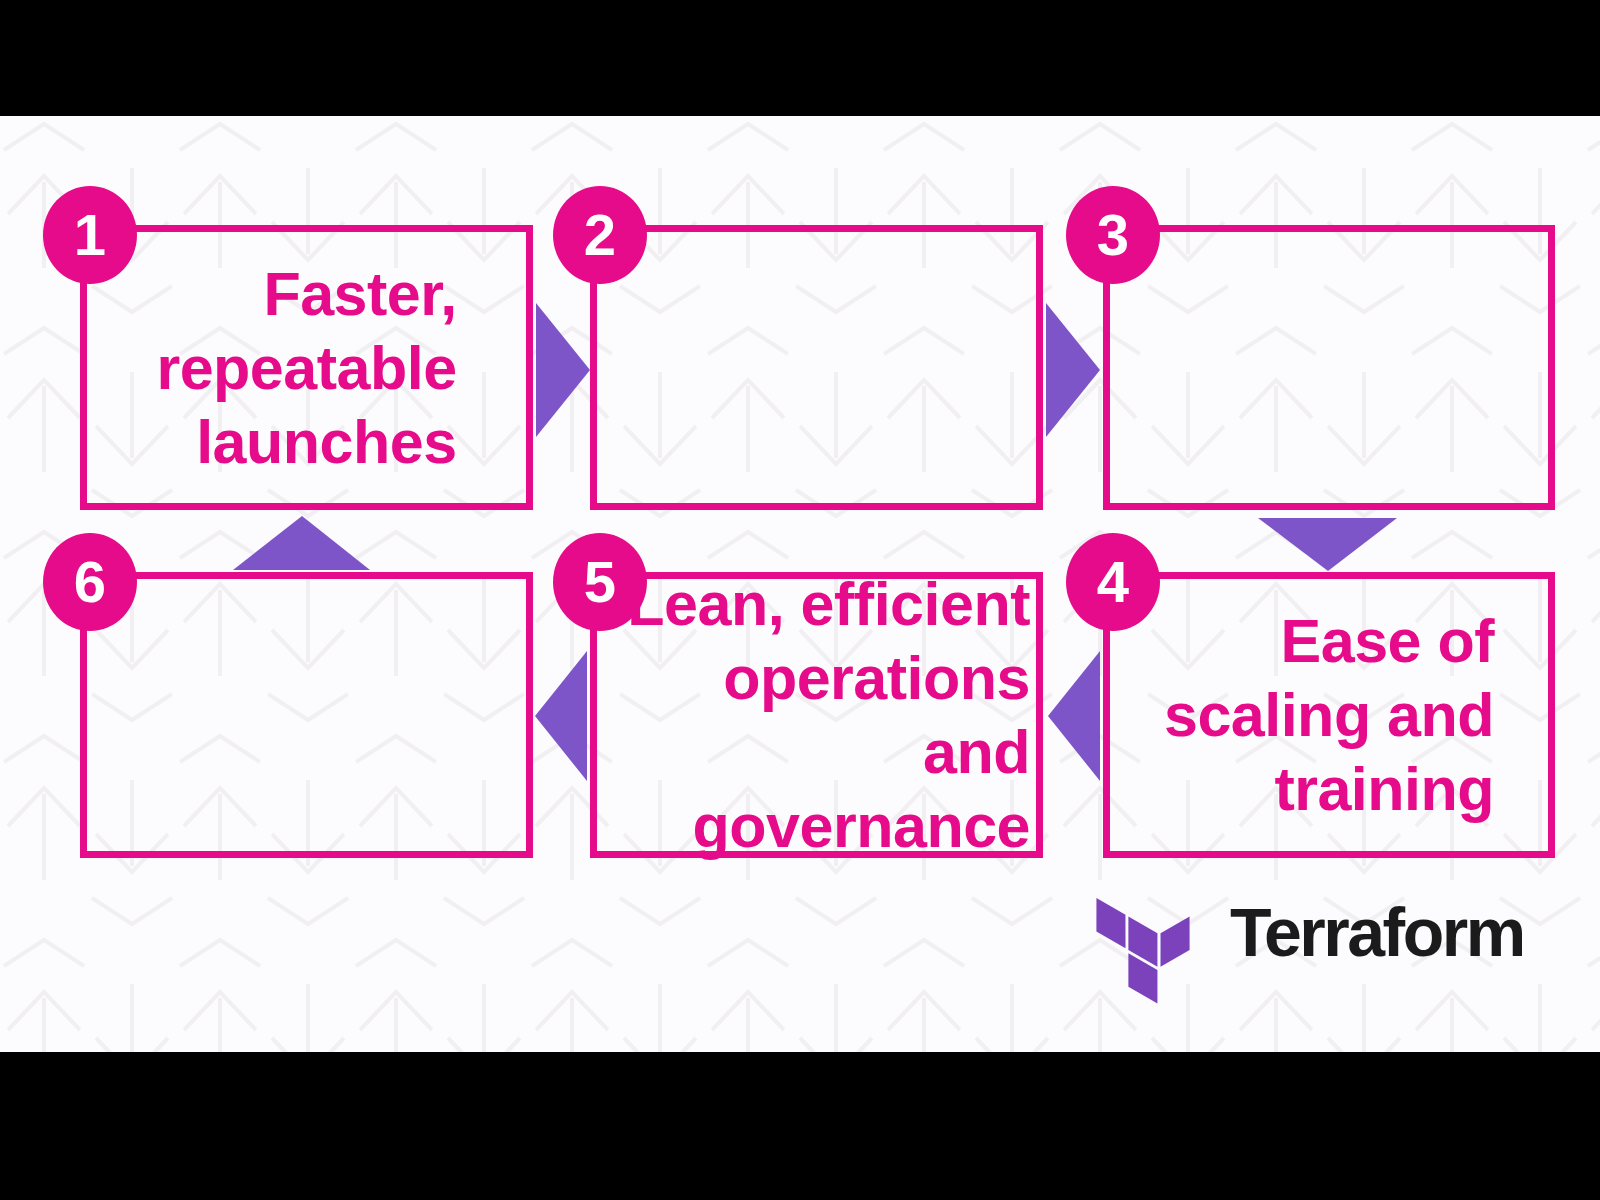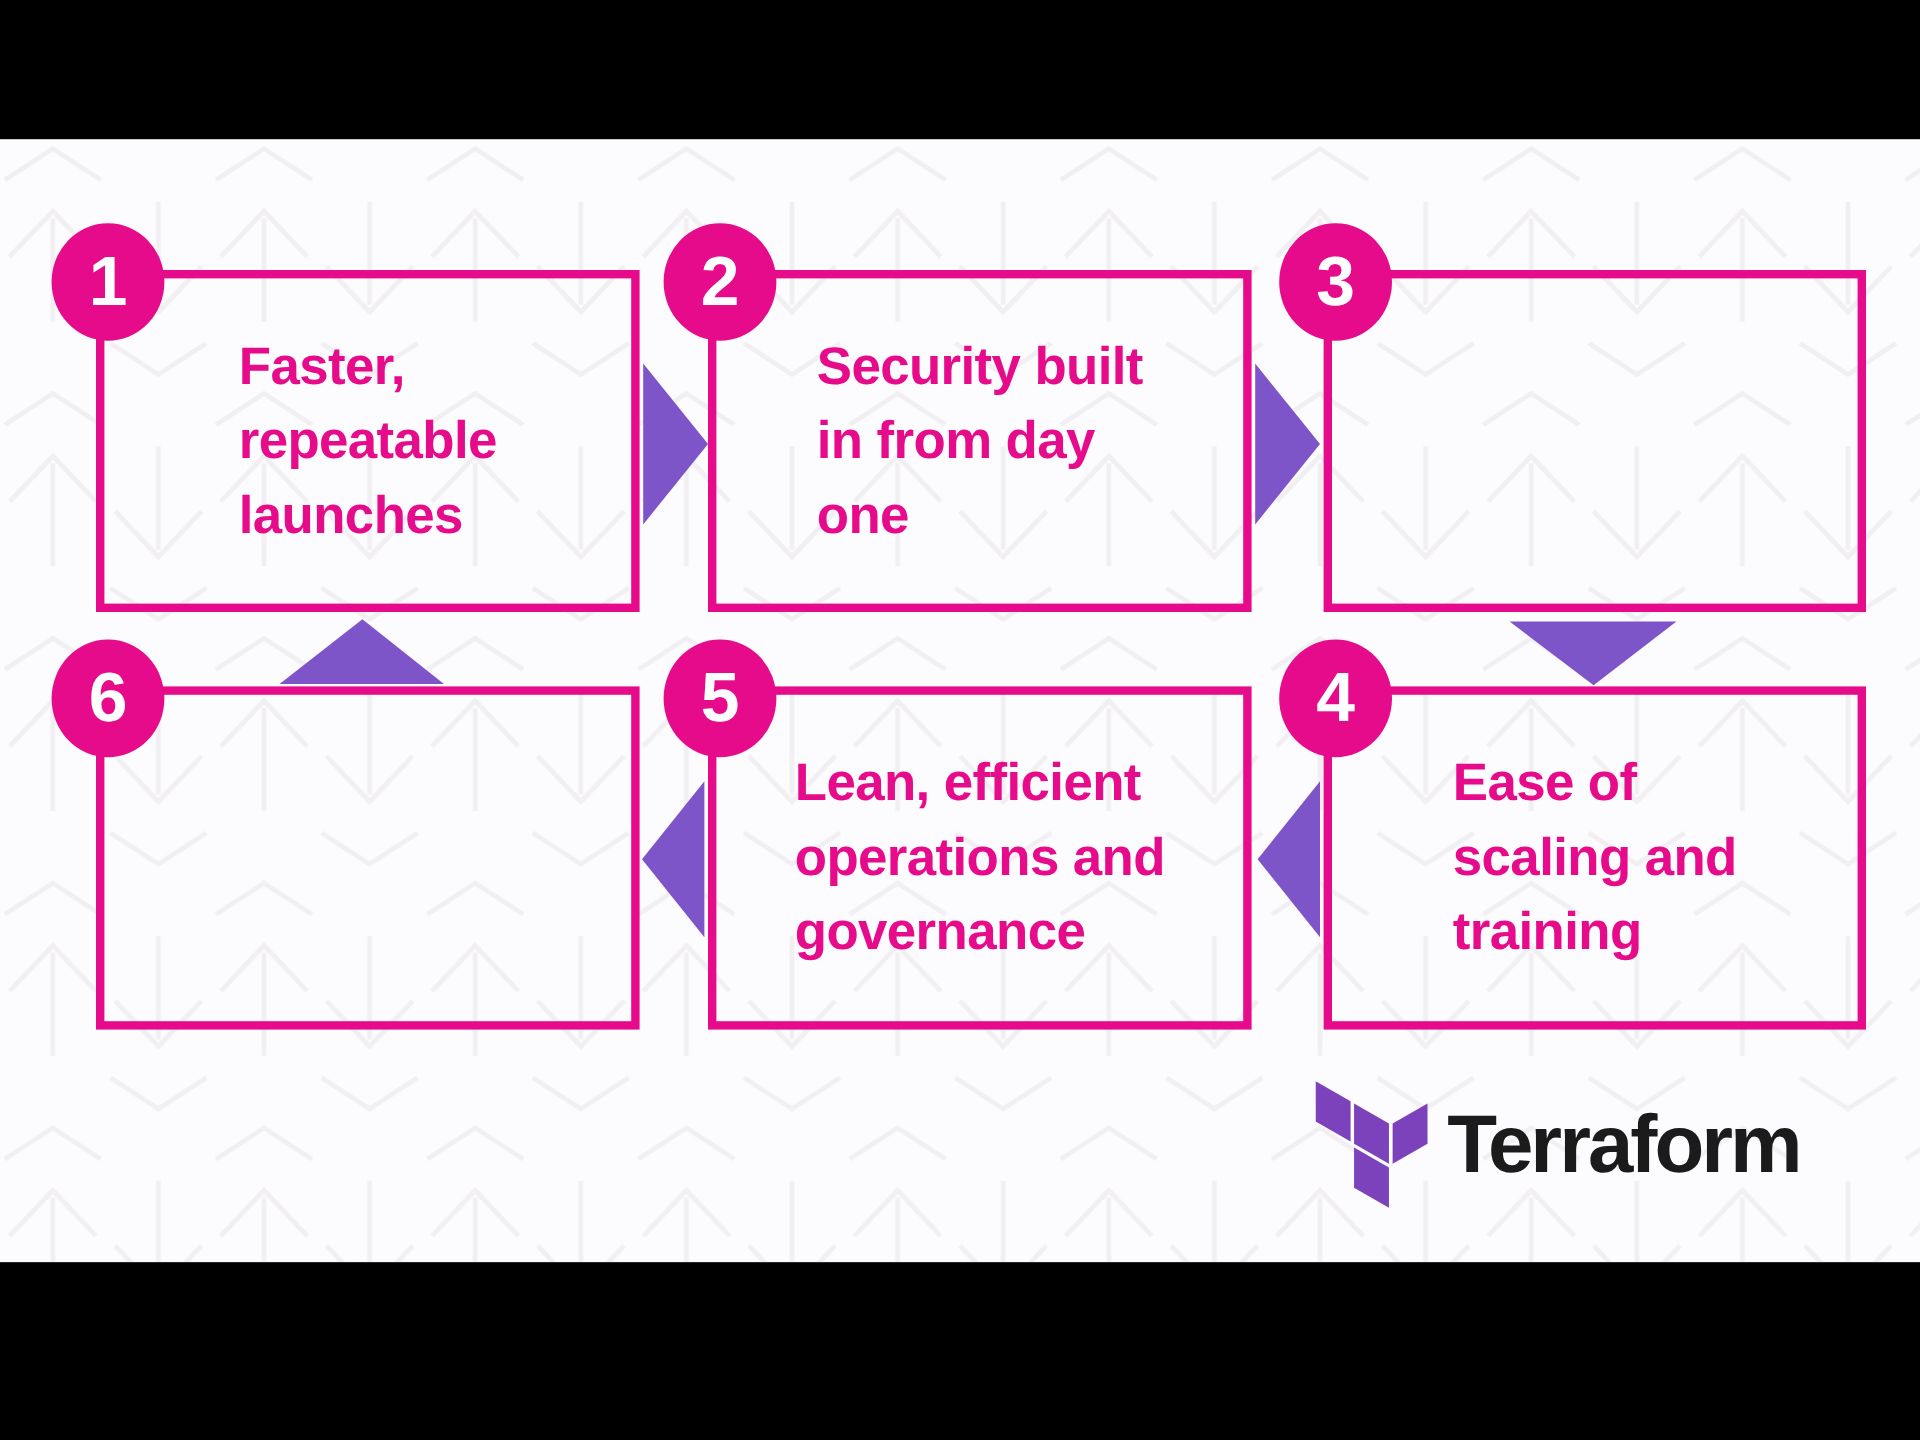--- a/index.html
+++ b/index.html
@@ -25,43 +25,43 @@
     z-index:2;
   }
   .b1{left:80px;  top:225px; width:453px; height:285px;}
   .b2{left:590px; top:225px; width:453px; height:285px;}
   .b3{left:1103px;top:225px; width:452px; height:285px;}
   .b6{left:80px;  top:572px; width:453px; height:286px;}
   .b5{left:590px; top:572px; width:453px; height:286px;}
   .b4{left:1103px;top:572px; width:452px; height:286px;}
 
   .step-label{
-    color:#e60b8a;font-weight:bold;font-size:44px;line-height:62px;
-    letter-spacing:-0.5px;text-align:left;white-space:pre-line;
+    color:#e60b8a;font-weight:bold;font-size:61px;line-height:74px;
+    letter-spacing:-0.5px;text-align:right;white-space:pre-line;
     padding:0 6px;
   }
 
   .num-badge{
     position:absolute;left:-44px;top:-46px;width:94px;height:98px;
     background:#e60b8a;border-radius:50%;
     display:flex;align-items:center;justify-content:center;
     z-index:3;
   }
   .num-badge span{
     color:#ffffff;font-weight:bold;font-size:58px;line-height:1;
   }
 
   .arrows-overlay{
     position:absolute;left:0;top:0;width:1600px;height:1200px;
     z-index:1;pointer-events:none;
   }
 
   .logo{
     position:absolute;left:1096px;top:898px;height:112px;
-    display:flex;align-items:center;gap:16px;z-index:2;
+    display:flex;gap:40px;z-index:2;
   }
   .logo-word{
     color:#1b1b1b;font-weight:bold;font-size:68px;letter-spacing:-2.5px;
     line-height:1;
   }
 </style>
 </head>
 <body>
 
 <div class="letterbox top"></div>
@@ -99,23 +99,20 @@
     </div>
   <div class="step-label">Faster,
 repeatable
 launches</div>
 </div>
 
 <div class="step-box b2">
   <div class="num-badge">
       <span>2</span>
     </div>
-  <div class="step-label">Security built
-in from day
-one</div>
 </div>
 
 <div class="step-box b3">
   <div class="num-badge">
       <span>3</span>
     </div>
 </div>
 
 <div class="step-box b6">
   <div class="num-badge">

